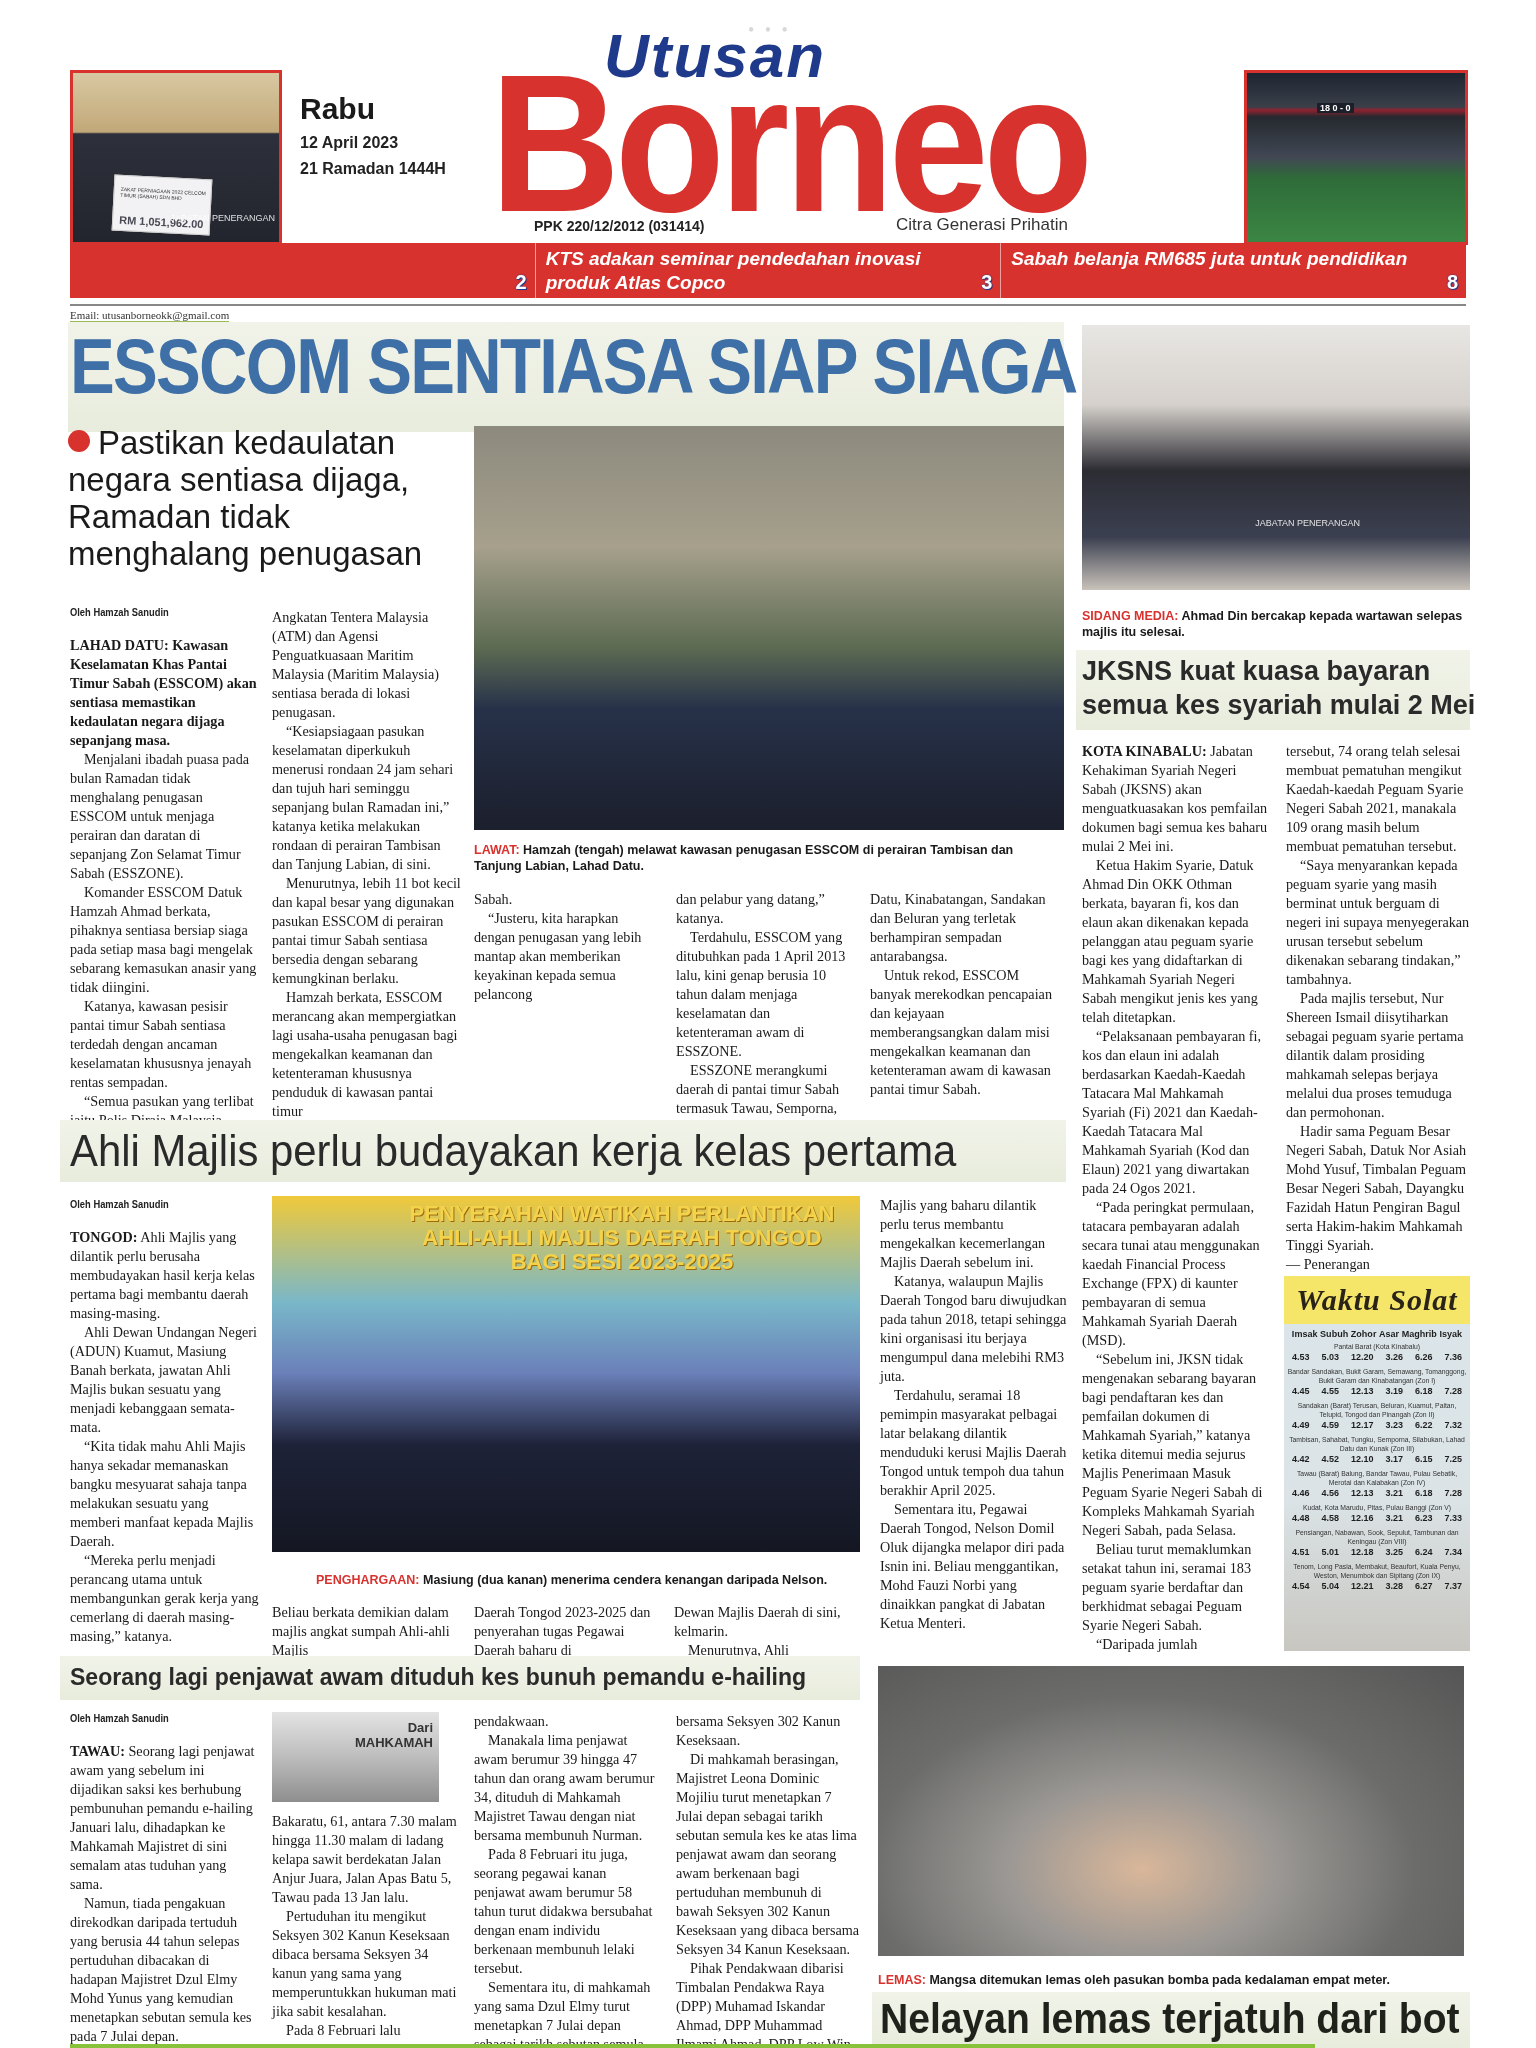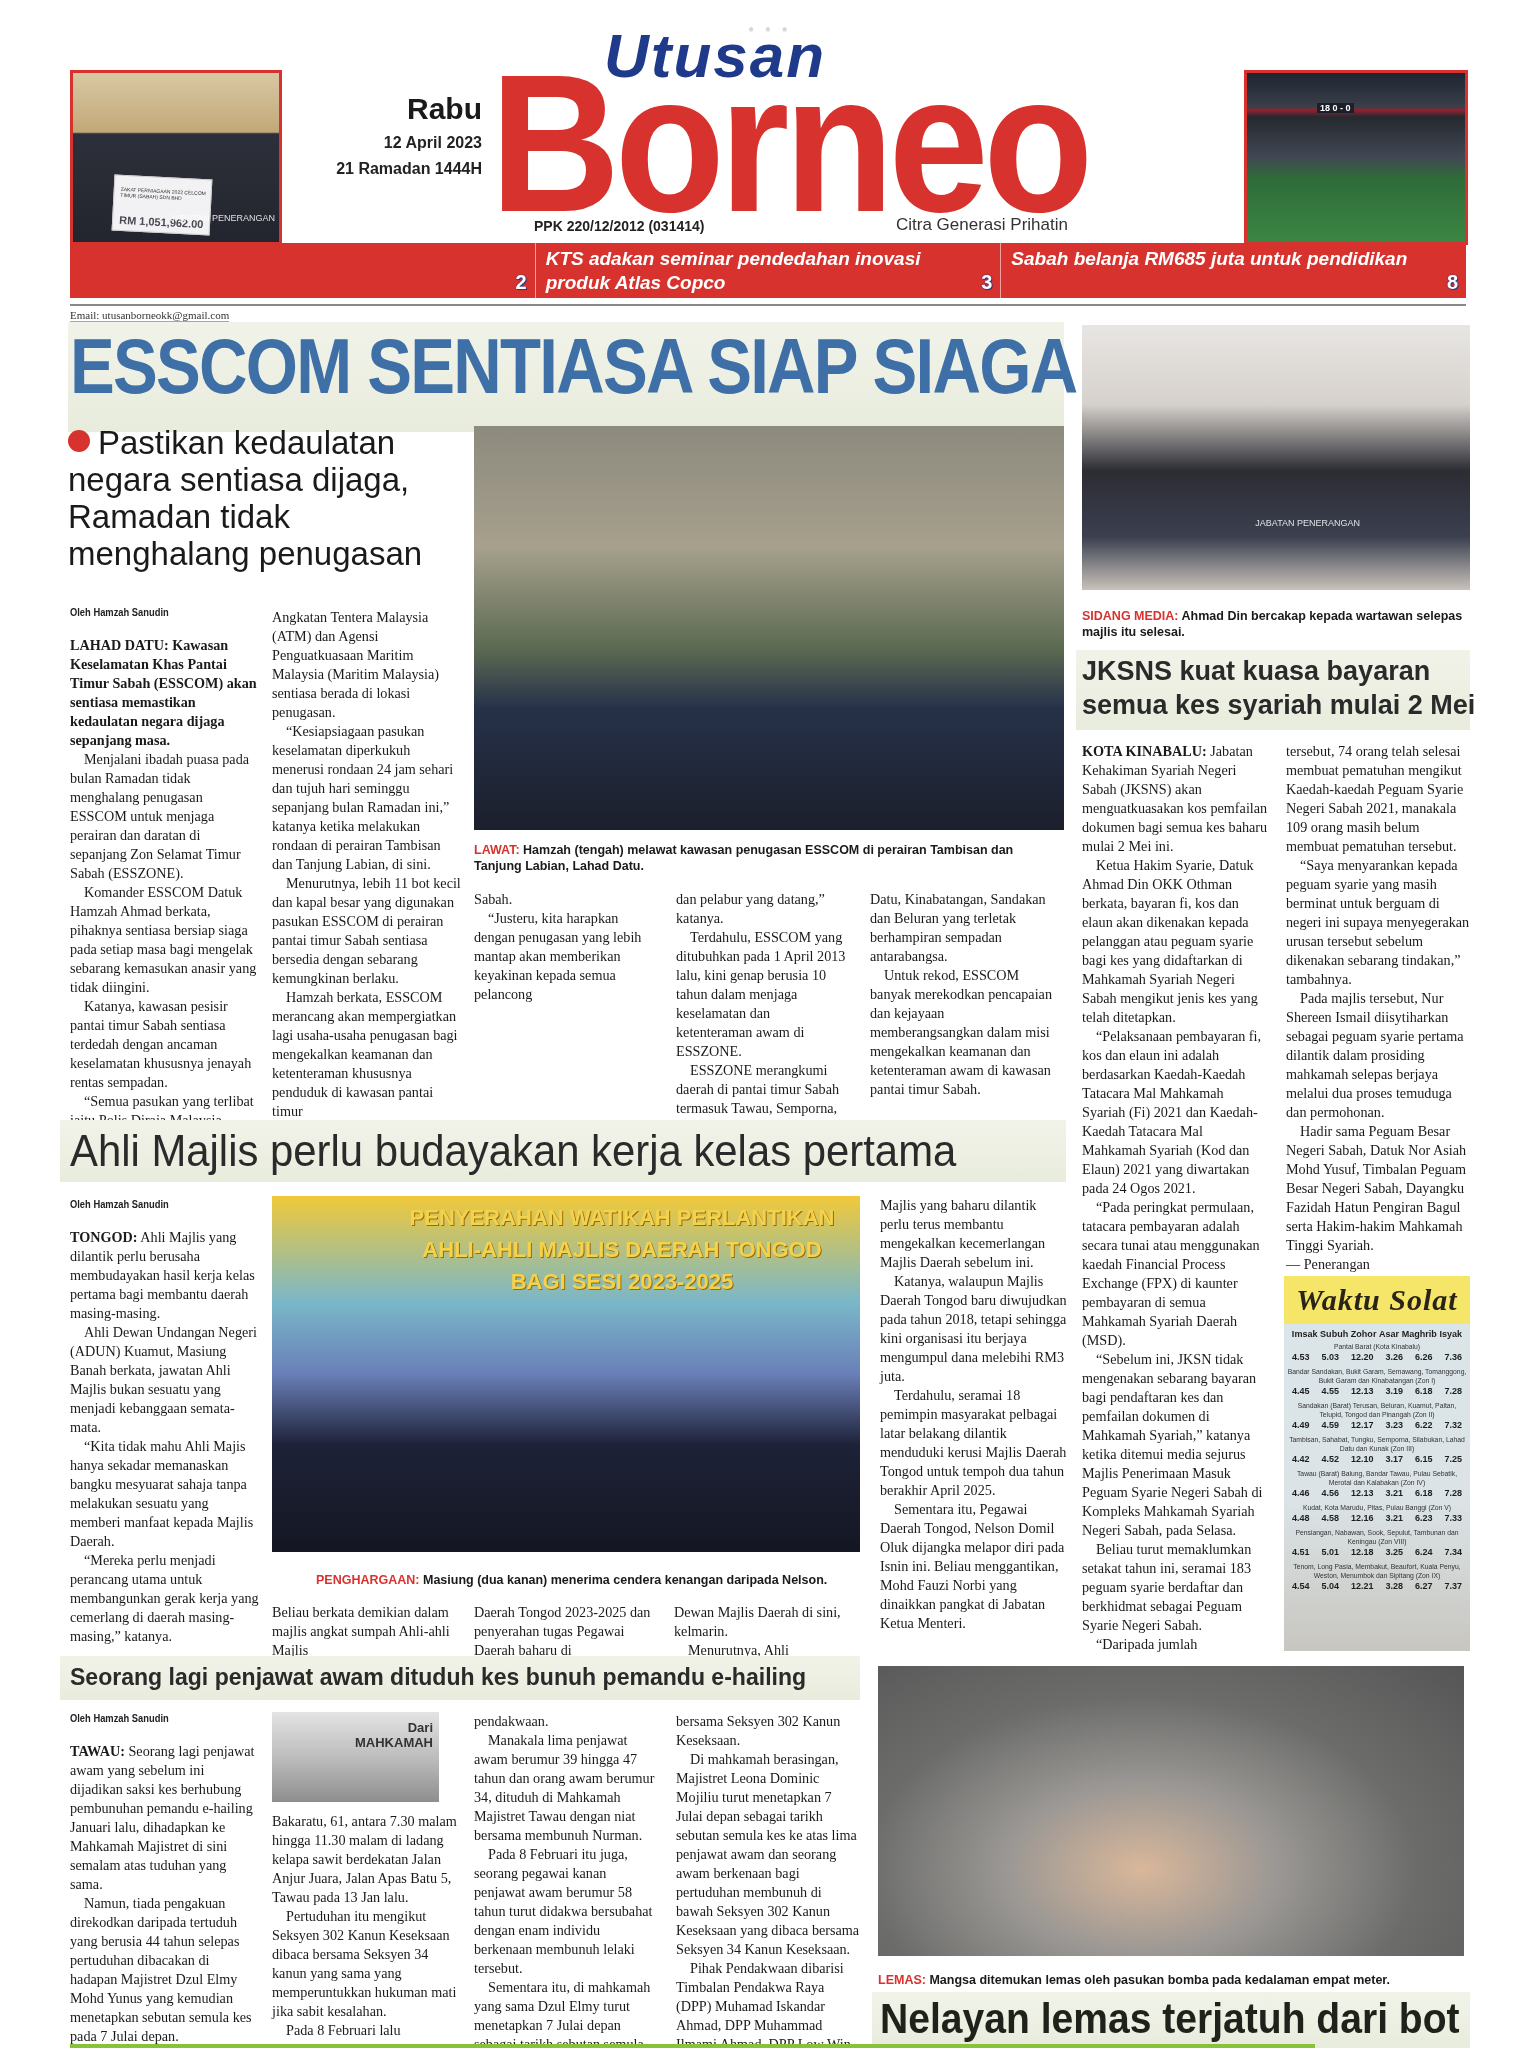--- a/index.html
+++ b/index.html
@@ -4,21 +4,21 @@
 <style>
   * { box-sizing: border-box; margin: 0; padding: 0; }
   html, body { width: 1536px; height: 2048px; background: #ffffff; overflow: hidden; }
   body { position: relative; font-family: "Liberation Serif", serif; color: #1a1a1a; }
 
   .abs { position: absolute; }
 
   
   .dots { left: 748px; top: 20px; color: #d8d8d8; font-size: 18px; letter-spacing: 3px; }
   .photo-frame { border: 3px solid #d8322e; background: #444; overflow: hidden; }
-  .masthead-date { left: 300px; top: 92px; width: 182px; text-align: right; font-family: "Liberation Sans", sans-serif; }
+  .masthead-date { left: 300px; top: 92px; width: 182px; text-align: left; font-family: "Liberation Sans", sans-serif; }
   .masthead-date .day { font-weight: bold; font-size: 30px; color: #1a1a1a; }
   .masthead-date .line { font-weight: bold; font-size: 16px; color: #222; margin-top: 8px; }
   .logo-utusan { left: 604px; top: 20px; font-family: "Liberation Sans", sans-serif; font-weight: bold; font-style: italic; font-size: 62px; color: #1f3a8a; letter-spacing: 2px; }
   .logo-borneo { left: 490px; top: 46px; font-family: "Liberation Sans", sans-serif; font-weight: bold; font-size: 196px; line-height: 1; color: #d8322e; transform: scaleX(0.92); transform-origin: left top; letter-spacing: -6px; }
   .ppk { left: 494px; top: 218px; font-family: "Liberation Sans", sans-serif; font-weight: bold; font-size: 14px; color: #222; margin-left: 40px; }
   .tagline { left: 896px; top: 215px; font-family: "Liberation Sans", sans-serif; font-size: 17px; color: #333; }
 
   .teaser-bar { left: 70px; top: 243px; width: 1396px; height: 55px; background: #d8322e; display: flex; }
   .teaser { flex: 1; position: relative; padding: 4px 12px 0 10px; color: #fff; font-family: "Liberation Sans", sans-serif; font-weight: bold; font-style: italic; font-size: 19px; line-height: 24px; border-right: 1px solid #f0a0a0; }
   .teaser:last-child { border-right: none; }
@@ -187,21 +187,21 @@
     <p class="ind">Pada majlis tersebut, Nur Shereen Ismail diisytiharkan sebagai peguam syarie pertama dilantik dalam prosiding mahkamah selepas berjaya melalui dua proses temuduga dan permohonan.</p>
     <p class="ind">Hadir sama Peguam Besar Negeri Sabah, Datuk Nor Asiah Mohd Yusuf, Timbalan Peguam Besar Negeri Sabah, Dayangku Fazidah Hatun Pengiran Bagul serta Hakim-hakim Mahkamah Tinggi Syariah.</p>
     <p>— Penerangan</p>
   </div>
 
 <div class="abs band" style="left:60px; top:1120px; width:1006px; height:62px;"></div>
 <div class="abs sec-headline" style="left:70px; top:1122px; font-size:45px; line-height:58px; transform:scaleX(0.93); transform-origin:left top;">Ahli Majlis perlu budayakan kerja kelas pertama</div>
 
 <div class="abs byline" style="left:70px; top:1198px;">Oleh Hamzah Sanudin</div>
 <div class="abs ph ph-tongod" style="left:272px; top:1196px; width:588px; height:356px;">
-  <div style="position:absolute; left:120px; top:6px; width:460px; font-family:'Liberation Sans',sans-serif; font-weight:bold; font-size:22px; line-height:32px; color:#f4d24a; text-align:center; text-shadow:1px 1px 0 #9a6a10;">PENYERAHAN WATIKAH PERLANTIKAN AHLI-AHLI MAJLIS DAERAH TONGOD BAGI SESI 2023-2025</div>
+  <div style="position:absolute; left:120px; top:6px; width:460px; font-family:'Liberation Sans',sans-serif; font-weight:bold; font-size:22px; line-height:24px; color:#f4d24a; text-align:center; text-shadow:1px 1px 0 #9a6a10;">PENYERAHAN WATIKAH PERLANTIKAN AHLI-AHLI MAJLIS DAERAH TONGOD BAGI SESI 2023-2025</div>
 </div>
 <div class="abs caption" style="left:272px; top:1572px; width:590px;padding-left:44px;">
   <span class="tag">PENGHARGAAN:</span>
   <span>Masiung (dua kanan) menerima cendera kenangan daripada Nelson.</span>
 </div>
 
 <div class="abs col" style="left:70px; top:1228px; width:190px;">
     <p><b>TONGOD:</b> Ahli Majlis yang dilantik perlu berusaha membudayakan hasil kerja kelas pertama bagi membantu daerah masing-masing.</p>
     <p class="ind">Ahli Dewan Undangan Negeri (ADUN) Kuamut, Masiung Banah berkata, jawatan Ahli Majlis bukan sesuatu yang menjadi kebanggaan semata-mata.</p>
     <p class="ind">“Kita tidak mahu Ahli Majis hanya sekadar memanaskan bangku mesyuarat sahaja tanpa melakukan sesuatu yang memberi manfaat kepada Majlis Daerah.</p>

